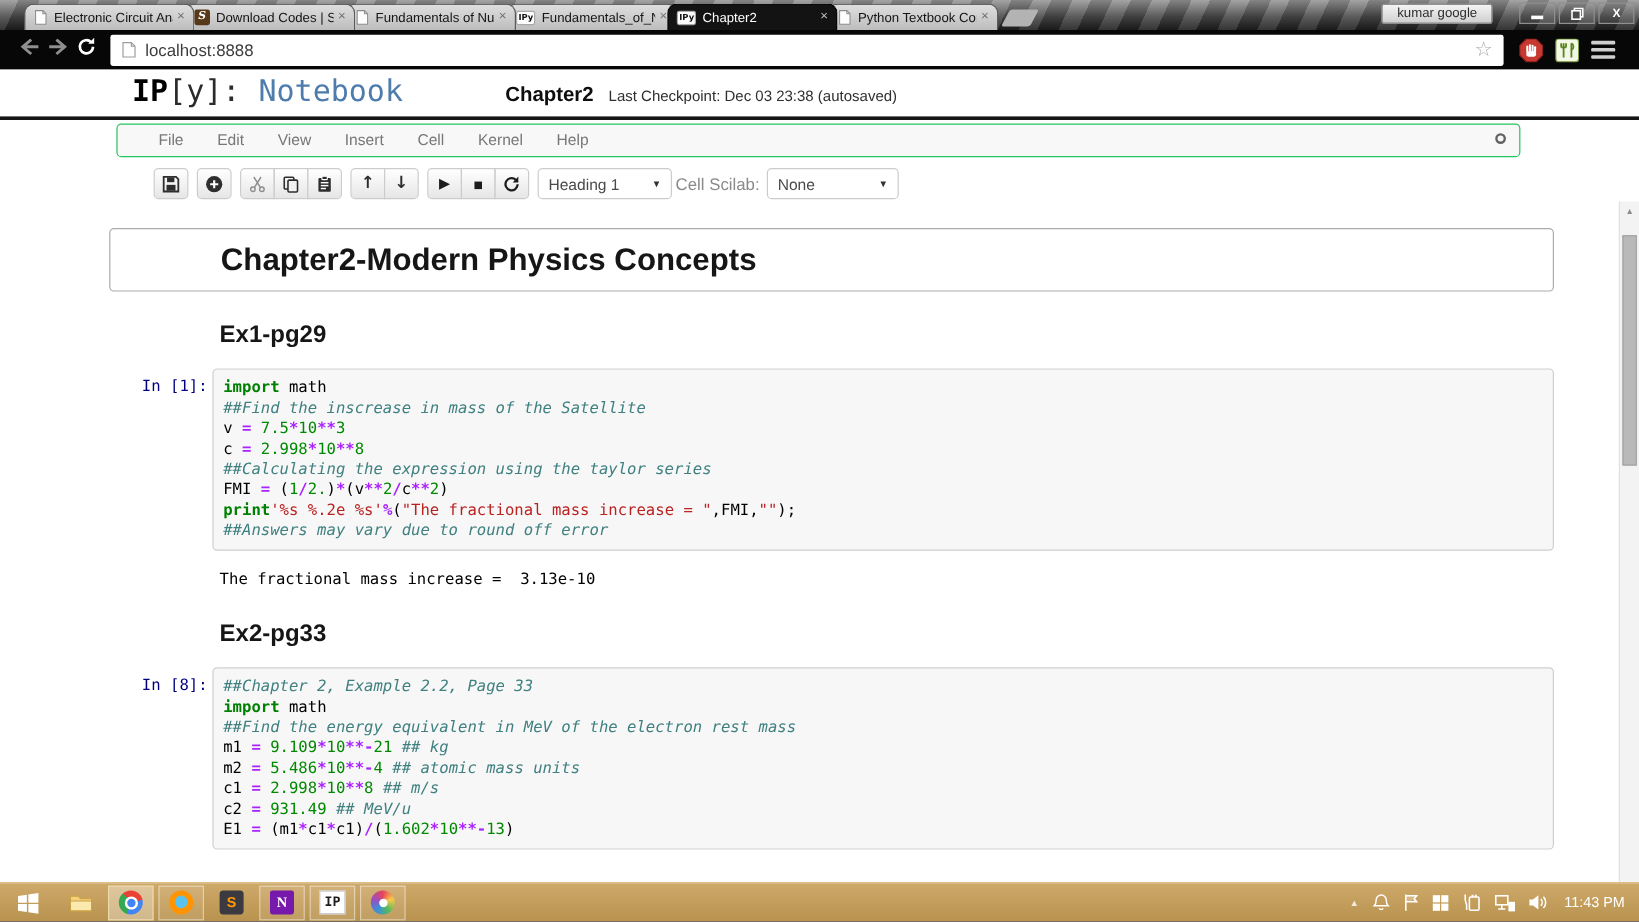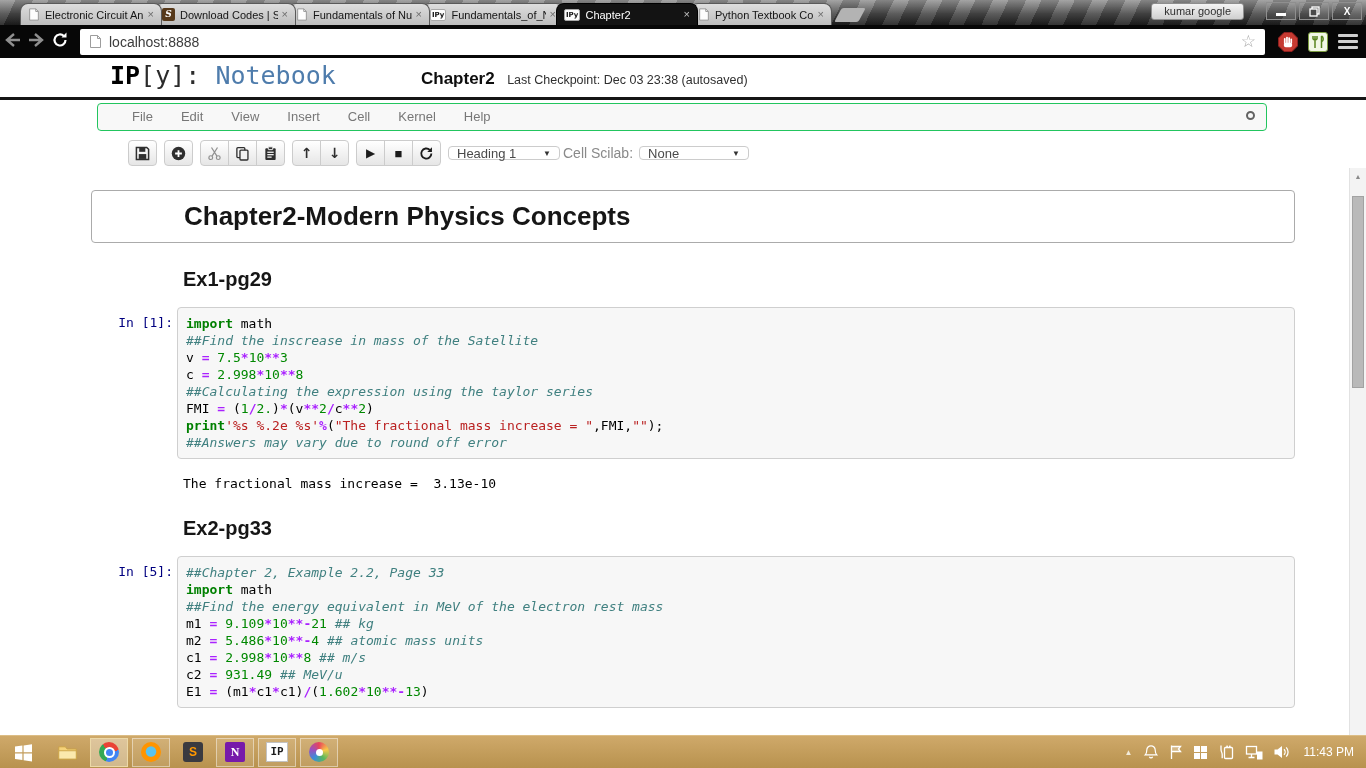--- a/index.html
+++ b/index.html
@@ -33,21 +33,21 @@
     background:linear-gradient(#f4f4f4,#cfcfcf); border:1px solid #8e8e8e; border-radius:3px;
     font-size:11px; color:#2e2e2e; white-space:nowrap; }
   .win-controls { position:absolute; top:2px; right:4px; display:flex; z-index:3; }
   .win-btn { width:30px; height:18px; border:1px solid #8f8f8f; margin-left:3px;
     background:rgba(255,255,255,.07); display:flex; align-items:center; justify-content:center;
     color:#fff; font:bold 10px "Liberation Sans",sans-serif; }
   .glyph-min { width:10px; height:3px; background:#fff; margin-top:7px; }
 
   
   .addrbar { position:absolute; top:25px; left:0; right:0; height:33px; background:#070707;
-    display:flex; align-items:center; padding:0 0; }
+    display:flex; align-items:center; padding:0 12px; }
   .nav-ic { width:24px; text-align:center; flex:none; }
   .urlbox { flex:1; height:26px; background:#fff; border-radius:2px; margin:0 8px;
     display:flex; align-items:center; padding:0 9px; overflow:hidden; }
   .url-host { font-size:14px; color:#3c3c3c; white-space:nowrap; }
   .url-path { font-size:14px; color:#9b9b9b; white-space:nowrap; overflow:hidden; flex:1; }
   .url-star { margin-left:auto; color:#a9a9a9; font-size:17px; flex:none; }
   .ext-ic { width:20px; height:20px; margin:0 5px; flex:none; }
   .hamburger { width:20px; margin:0 8px 0 5px; display:flex; flex-direction:column; gap:3px; flex:none; }
   .hamburger span { display:block; height:3px; background:#cfcfcf; border-radius:1px; }
 
@@ -73,21 +73,21 @@
   
   .toolbar { position:absolute; top:139px; left:128px; height:28px; display:flex; align-items:center; }
   .btn-group { display:flex; margin-right:7px; }
   .tbtn { width:29px; height:26px; background:linear-gradient(#ffffff,#e6e6e6); border:1px solid #cccccc;
     display:flex; align-items:center; justify-content:center; color:#2e2e2e; font-size:12px; }
   .btn-group .tbtn + .tbtn { margin-left:-1px; }
   .btn-group .tbtn:first-child { border-radius:4px 0 0 4px; }
   .btn-group .tbtn:last-child  { border-radius:0 4px 4px 0; }
   .btn-group .tbtn:only-child  { border-radius:4px; }
   .arrow-glyph { font:bold 14px "DejaVu Sans", sans-serif; color:#2e2e2e; }
-  .nb-select { height:14px; background:#fff; border:1px solid #ccc; border-radius:4px;
+  .nb-select { height:26px; background:#fff; border:1px solid #ccc; border-radius:4px;
     display:flex; align-items:center; padding:0 8px; font-size:13px; color:#4a4a4a; }
   .sel-celltype { width:112px; }
   .sel-toolbar { width:110px; }
   .caret { margin-left:auto; font-size:8px; color:#333; }
   .tb-label { font-size:14px; color:#8a8a8a; margin:0 6px 0 3px; }
 
   
   .content { position:absolute; top:168px; left:0; right:17px; bottom:33px; overflow:hidden;
     background:#fff; padding-top:22px; }
   .cell { margin-left:91px; width:1204px; display:flex; }
@@ -398,21 +398,21 @@
           <div class="output-text">The fractional mass increase =  3.13e-10</div>
         </div>
       </div>
       <div class="cell cell-h2">
         <div class="prompt"></div>
         <div class="cell-body">
           <h2>Ex2-pg33</h2>
         </div>
       </div>
       <div class="cell cell-code">
-        <div class="prompt">In [5]:</div>
+        <div class="prompt">In [8]:</div>
         <div class="cell-body">
           <div class="input-area">
             <div class="codeline"><span class="cm-c">##Chapter 2, Example 2.2, Page 33</span></div>
             <div class="codeline"><span class="cm-k">import</span><span class="cm-t"> math</span></div>
             <div class="codeline"><span class="cm-c">##Find the energy equivalent in MeV of the electron rest mass</span></div>
             <div class="codeline"><span class="cm-t">m1 </span><span class="cm-o">=</span><span class="cm-t"> </span><span class="cm-n">9.109</span><span class="cm-o">*</span><span class="cm-n">10</span><span class="cm-o">**</span><span class="cm-o">-</span><span class="cm-n">21</span><span class="cm-t"> </span><span class="cm-c">## kg</span></div>
             <div class="codeline"><span class="cm-t">m2 </span><span class="cm-o">=</span><span class="cm-t"> </span><span class="cm-n">5.486</span><span class="cm-o">*</span><span class="cm-n">10</span><span class="cm-o">**</span><span class="cm-o">-</span><span class="cm-n">4</span><span class="cm-t"> </span><span class="cm-c">## atomic mass units</span></div>
             <div class="codeline"><span class="cm-t">c1 </span><span class="cm-o">=</span><span class="cm-t"> </span><span class="cm-n">2.998</span><span class="cm-o">*</span><span class="cm-n">10</span><span class="cm-o">**</span><span class="cm-n">8</span><span class="cm-t"> </span><span class="cm-c">## m/s</span></div>
             <div class="codeline"><span class="cm-t">c2 </span><span class="cm-o">=</span><span class="cm-t"> </span><span class="cm-n">931.49</span><span class="cm-t"> </span><span class="cm-c">## MeV/u</span></div>
             <div class="codeline"><span class="cm-t">E1 </span><span class="cm-o">=</span><span class="cm-t"> (m1</span><span class="cm-o">*</span><span class="cm-t">c1</span><span class="cm-o">*</span><span class="cm-t">c1)</span><span class="cm-o">/</span><span class="cm-t">(</span><span class="cm-n">1.602</span><span class="cm-o">*</span><span class="cm-n">10</span><span class="cm-o">**</span><span class="cm-o">-</span><span class="cm-n">13</span><span class="cm-t">)</span></div>

